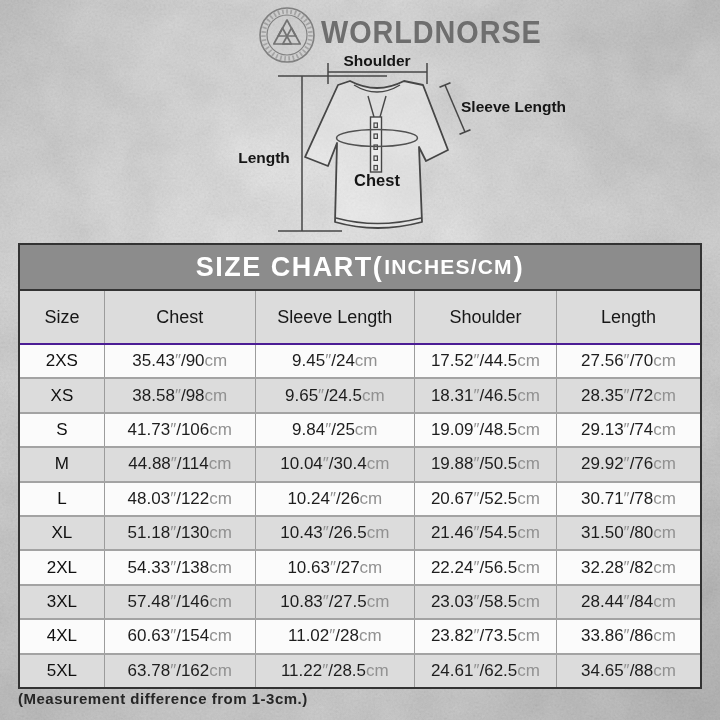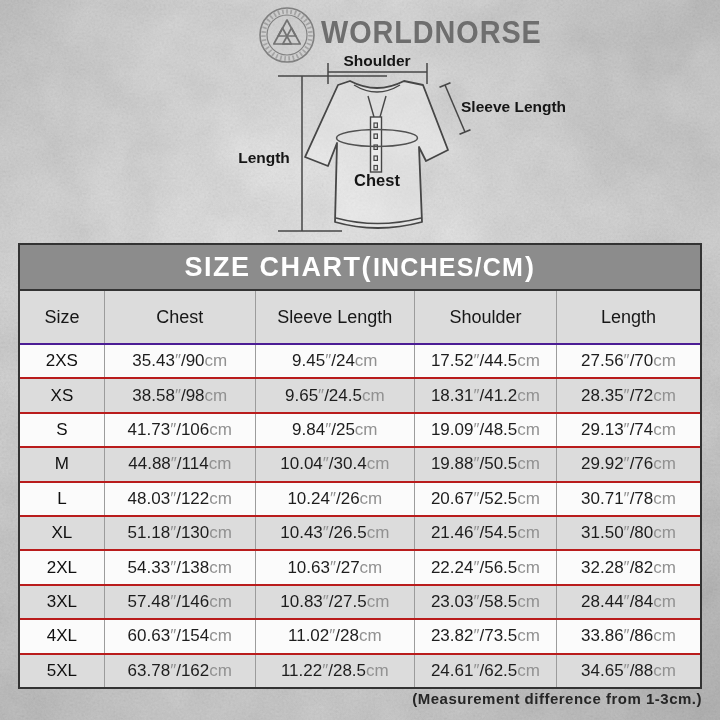--- a/index.html
+++ b/index.html
@@ -32,38 +32,38 @@
   
   .table-wrap{
     position:absolute;left:18px;top:243px;width:684px;
     border:2px solid #333;box-sizing:border-box;background:#4d7c0f;
   }
   .chart-title{
     height:44px;background:#8c8c8c;border-bottom:2px solid #333;
     display:flex;align-items:center;justify-content:center;
     color:#ffffff;font-weight:bold;font-size:27px;letter-spacing:1.5px;
   }
-  .chart-title .title-small{font-size:25px;letter-spacing:1.2px;padding:0 1px;}
+  .chart-title .title-small{font-size:21px;letter-spacing:1.2px;padding:0 1px;}
   table{border-collapse:collapse;width:100%;table-layout:fixed;}
   th,td{text-align:center;vertical-align:middle;padding:0;}
   th{
     height:52px;background:#dcdcdc;font-weight:normal;font-size:18px;color:#171717;
     border-bottom:2px solid #4c1d95;
   }
   td{height:32.4px;font-size:17px;color:#1d1d1d;white-space:nowrap;}
-  tbody tr{border-top:2px solid #b91c1c;}
+  tbody tr{border-top:2px solid #a3a3a3;}
   tbody tr:first-child{border-top:none;margin-top:32px;}
   tbody tr:nth-child(odd){background:#fbfbfb;}
   tbody tr:nth-child(even){background:#dcdcdc;}
   th + th, td + td{border-left:1px solid #9c9c9c;}
   .mark,.unit{color:#919191;}
   .size-cell{font-size:17px;color:#101010;}
 
   .footnote{
-    position:absolute;left:18px;top:690px;width:684px;text-align:right;
+    position:absolute;left:18px;top:690px;width:684px;text-align:left;
     font-size:15px;font-weight:bold;color:#262626;letter-spacing:.5px;
   }
 </style>
 </head>
 <body>
 
 <svg class="texture" width="720" height="720">
   <defs>
     <filter id="coarseNoise" x="0" y="0" width="100%" height="100%">
       <feTurbulence type="fractalNoise" baseFrequency="0.016" numOctaves="5" seed="8"></feTurbulence>
@@ -166,21 +166,21 @@
           <td class="size-cell">2XS</td>
           <td><span class="num">35.43</span><span class="mark">″</span><span class="num">/90</span><span class="unit">cm</span></td>
           <td><span class="num">9.45</span><span class="mark">″</span><span class="num">/24</span><span class="unit">cm</span></td>
           <td><span class="num">17.52</span><span class="mark">″</span><span class="num">/44.5</span><span class="unit">cm</span></td>
           <td><span class="num">27.56</span><span class="mark">″</span><span class="num">/70</span><span class="unit">cm</span></td>
         </tr>
         <tr>
           <td class="size-cell">XS</td>
           <td><span class="num">38.58</span><span class="mark">″</span><span class="num">/98</span><span class="unit">cm</span></td>
           <td><span class="num">9.65</span><span class="mark">″</span><span class="num">/24.5</span><span class="unit">cm</span></td>
-          <td><span class="num">18.31</span><span class="mark">″</span><span class="num">/41.2</span><span class="unit">cm</span></td>
+          <td><span class="num">18.31</span><span class="mark">″</span><span class="num">/46.5</span><span class="unit">cm</span></td>
           <td><span class="num">28.35</span><span class="mark">″</span><span class="num">/72</span><span class="unit">cm</span></td>
         </tr>
         <tr>
           <td class="size-cell">S</td>
           <td><span class="num">41.73</span><span class="mark">″</span><span class="num">/106</span><span class="unit">cm</span></td>
           <td><span class="num">9.84</span><span class="mark">″</span><span class="num">/25</span><span class="unit">cm</span></td>
           <td><span class="num">19.09</span><span class="mark">″</span><span class="num">/48.5</span><span class="unit">cm</span></td>
           <td><span class="num">29.13</span><span class="mark">″</span><span class="num">/74</span><span class="unit">cm</span></td>
         </tr>
         <tr>

